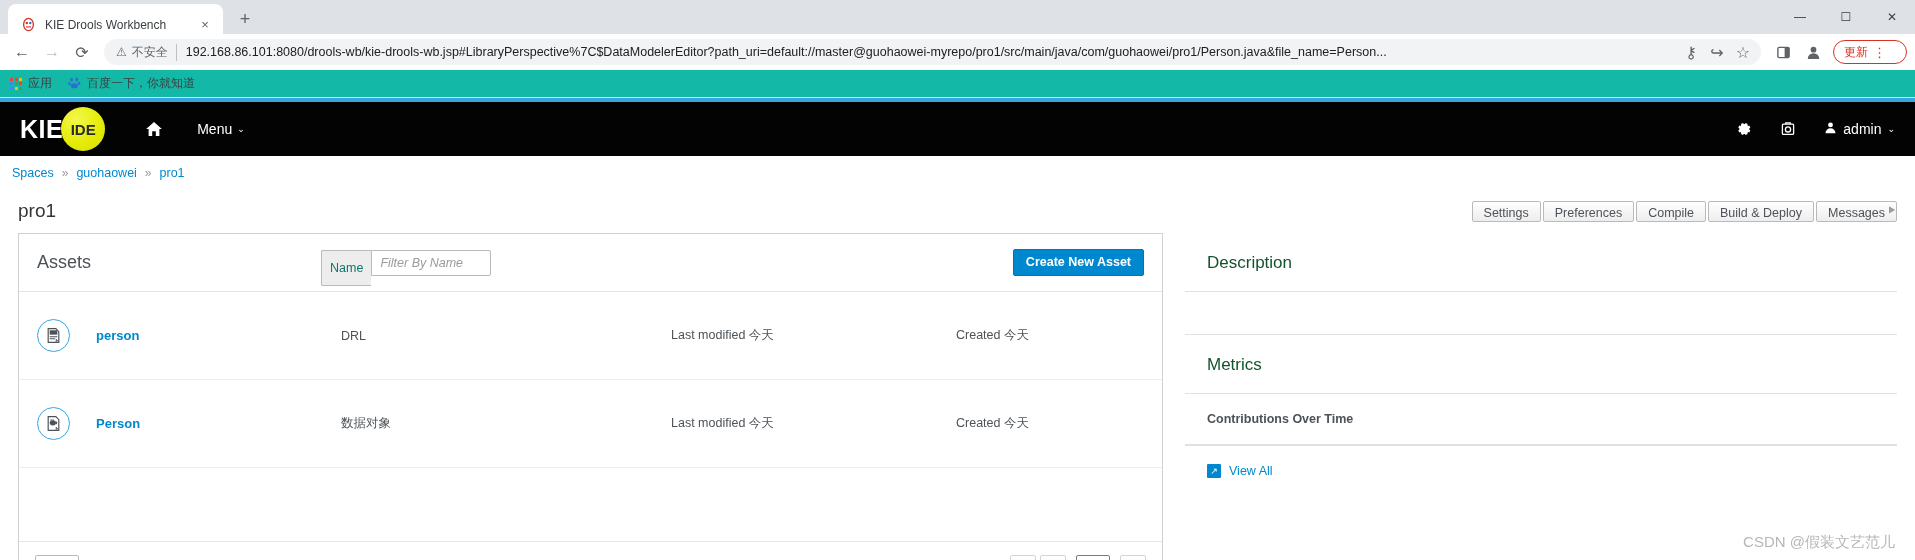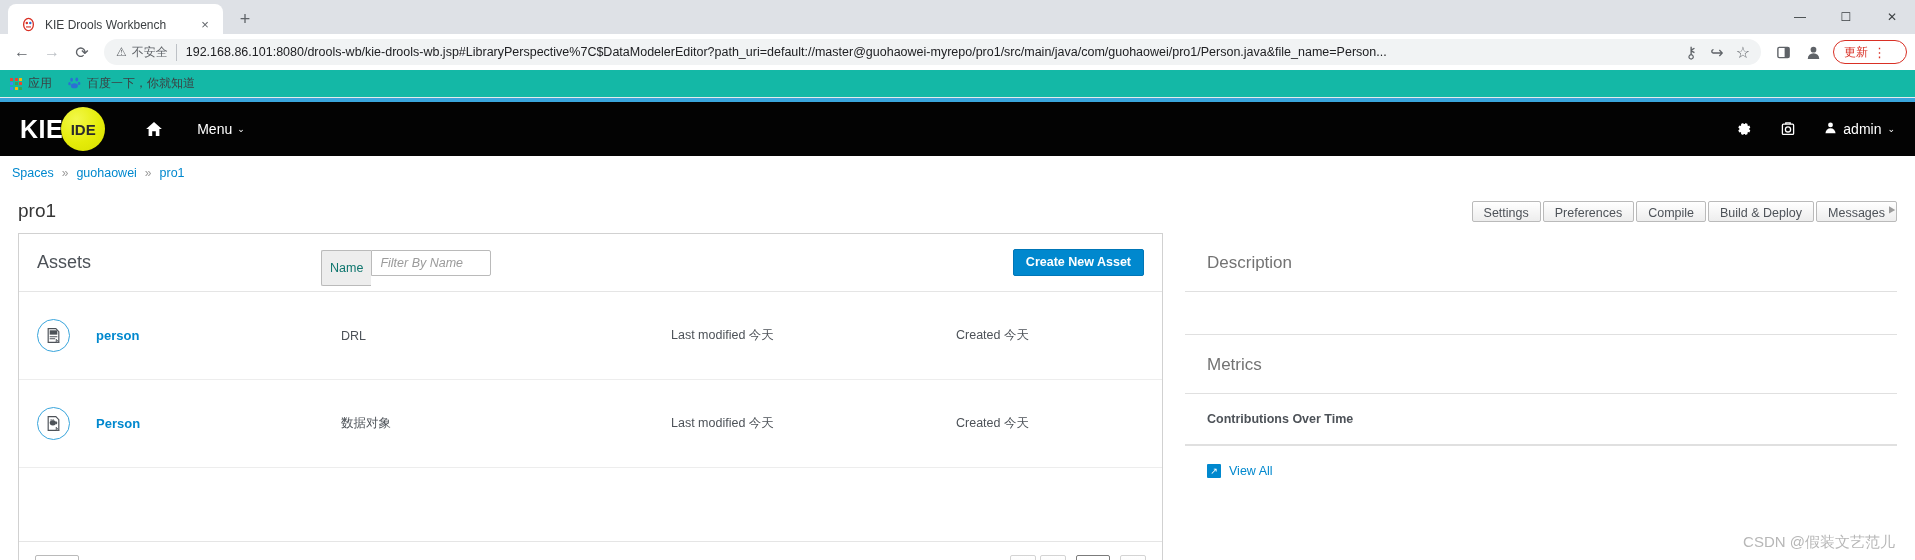--- a/index.html
+++ b/index.html
@@ -367,21 +367,21 @@
   }
 
   .panel-side {
     flex: 1 1 auto;
     margin-left: 22px;
     display: flex; flex-direction: column;
     position: relative;
   }
   .side-card { border-bottom: 1px solid #e0e0e0; }
   .side-head {
-    font-size: 17px; color: #737373;
+    font-size: 17px; color: #14532d;
     padding: 20px 22px 18px;
     border-bottom: 1px solid #e0e0e0;
   }
   .side-body { height: 42px; }
   .side-item {
     font-size: 12.5px; font-weight: bold; color: #4d5258;
     padding: 18px 22px;
     border-bottom: 1px solid #e0e0e0;
   }
   .side-viewall {

